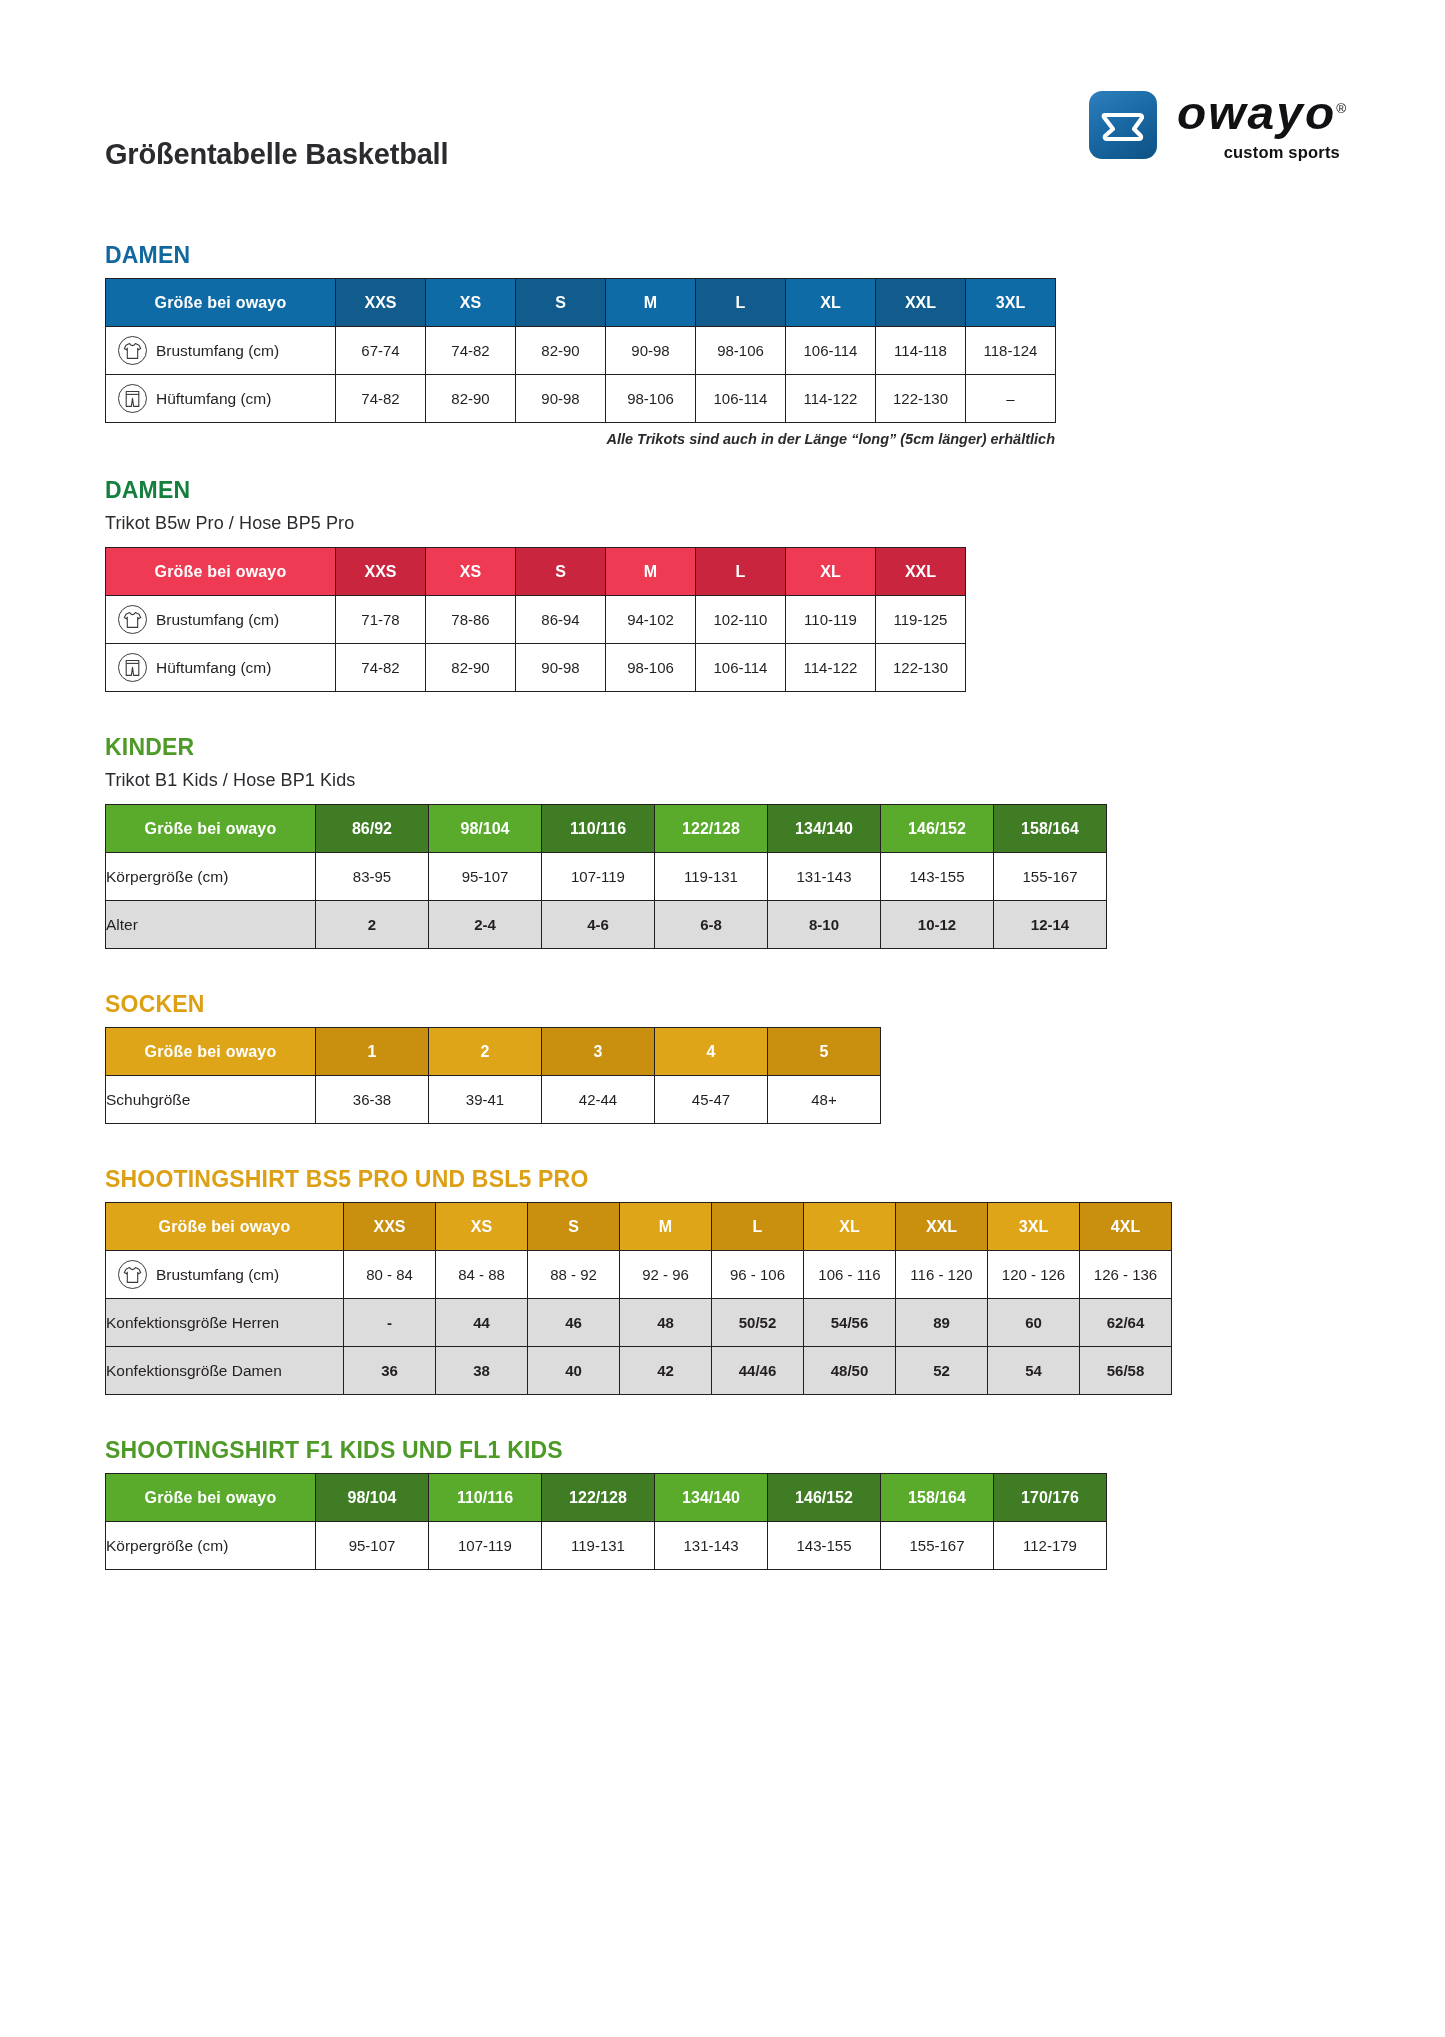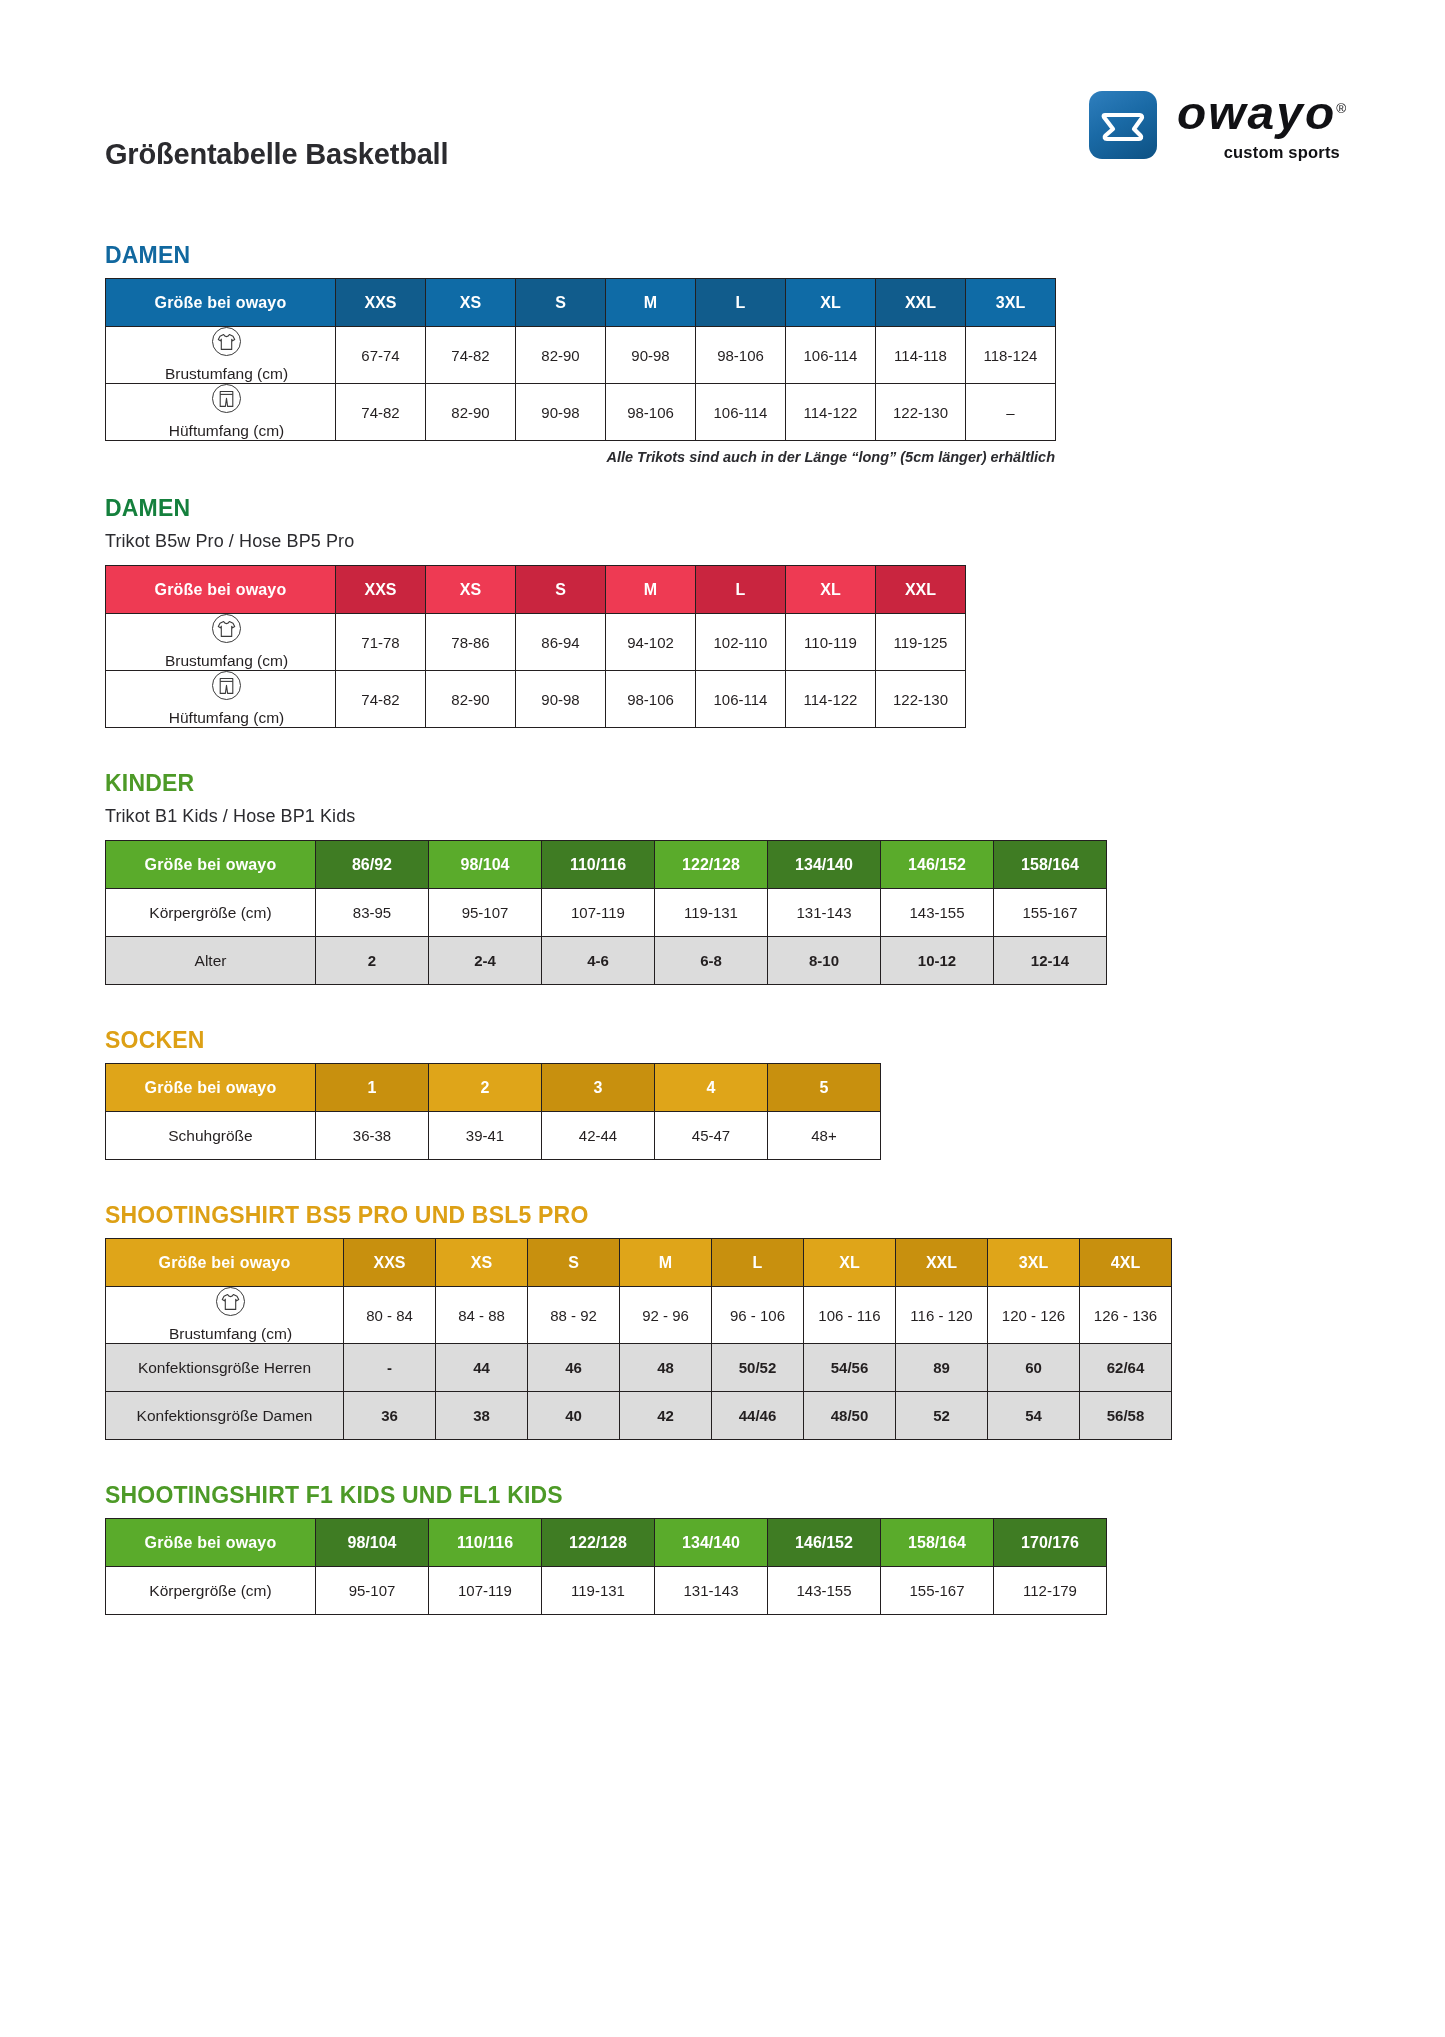--- a/index.html
+++ b/index.html
@@ -146,21 +146,20 @@
     font-size: 15.5px;
     font-weight: normal;
   }
   td.label-cell.with-icon {
     padding-left: 12px;
   }
   .label-inner {
     display: flex;
     align-items: center;
     gap: 9px;
-    flex-direction: column;
   }
   td.shaded { background: #dcdcdc; font-weight: bold; }
   td.shaded.label-cell { font-weight: normal; }
   td.numeric { font-size: 15px; }
 
   
   .icon-circle {
     width: 27px;
     height: 27px;
     border: 1.6px solid #3a3a3a;

